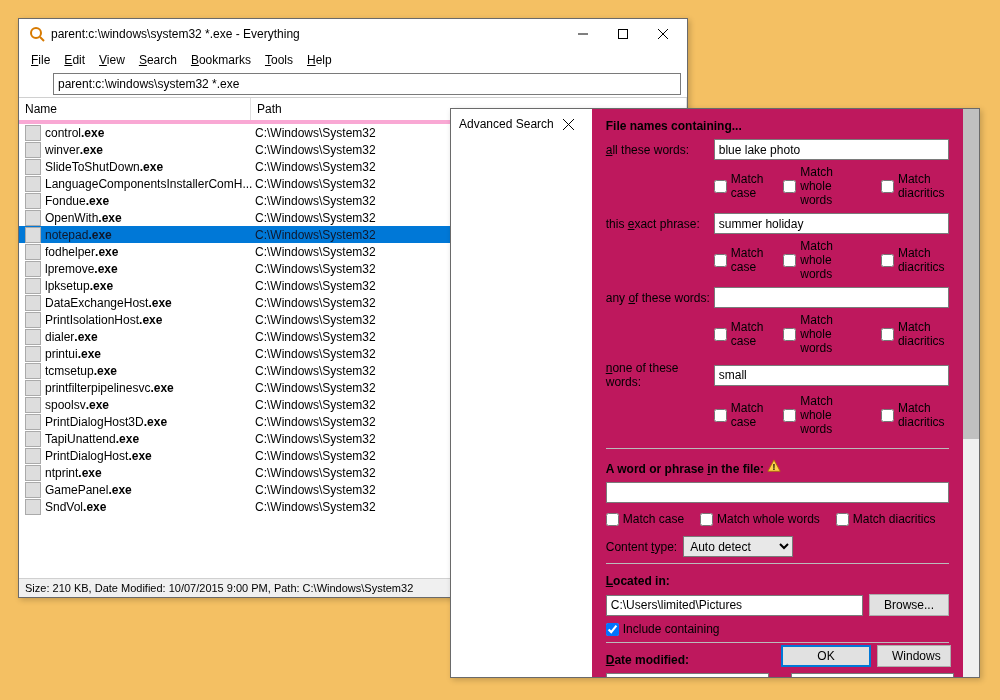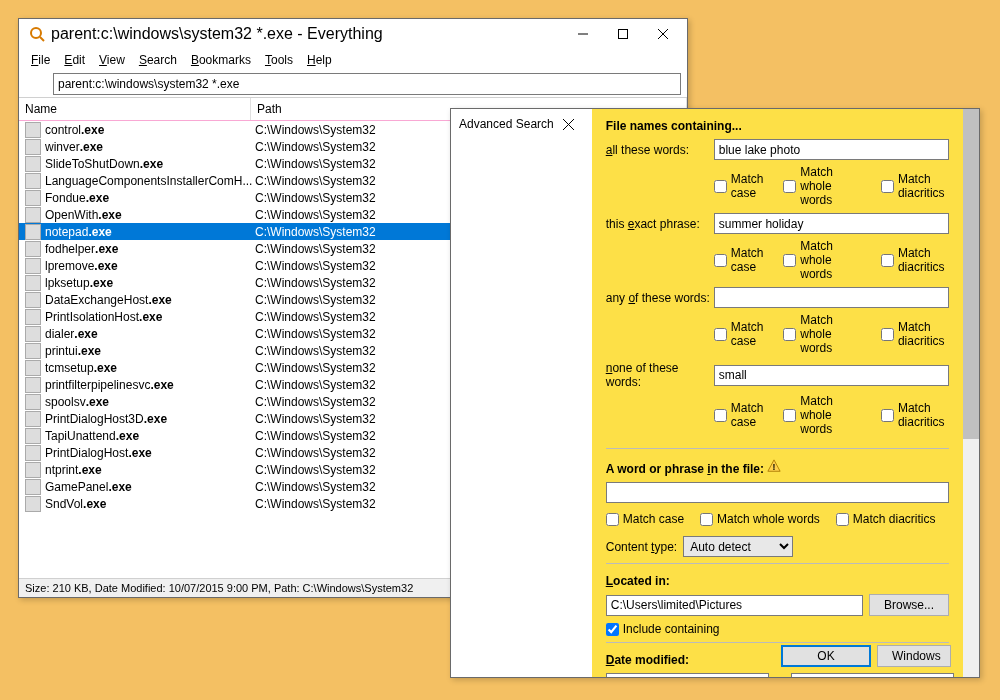--- a/index.html
+++ b/index.html
@@ -1,43 +1,43 @@
 <!DOCTYPE html>
 <html><head>
 <meta charset="utf-8">
 <style>
 * { box-sizing: border-box; margin: 0; padding: 0; }
 body { font-family: "Segoe UI", Tahoma, sans-serif; font-size: 12px; background: #f4c063; width: 1000px; height: 700px; overflow: hidden; position: relative; }
 .win { position: absolute; background: #fff; border: 1px solid #6a6a6a; box-shadow: 2px 2px 6px rgba(0,0,0,0.2); }
 .main-win { left: 18px; top: 18px; width: 670px; height: 580px; }
 .titlebar { display: flex; align-items: center; height: 30px; padding: 0 4px; background: #fff; }
 .title-icon { width: 16px; height: 16px; margin: 0 6px; }
-.title-text { flex: 1; font-size: 16px; }
+.title-text { flex: 1; font-size: 12px; }
 .title-btns { display: flex; }
 .title-btn { width: 40px; height: 28px; display: flex; align-items: center; justify-content: center; }
 .menubar { display: flex; padding: 2px 6px; gap: 2px; }
 .menubar span { padding: 2px 6px; }
 .menubar span u { text-decoration: underline; }
 .searchbar { margin: 2px 6px; padding-left: 28px; }
 .searchbar input { width: 100%; height: 22px; border: 1px solid #7a7a7a; padding: 0 4px; font-family: inherit; font-size: 12px; }
-.cols-header { display: flex; border-top: 1px solid #d0d0d0; border-bottom: 1px solid #f9a8d4; background: #fff; margin-top: 2px; }
+.cols-header { display: flex; border-top: 1px solid #d0d0d0; border-bottom: 4px solid #f9a8d4; background: #fff; margin-top: 2px; }
 .cols-header .col { padding: 4px 6px; border-right: 1px solid #e0e0e0; }
 .col-name { width: 232px; }
 .col-path { flex: 1; }
 .filelist { overflow: hidden; }
 .row { display: flex; align-items: center; height: 17px; padding: 0 6px; }
-.row.selected { background: #0078d7; color: #ffffff; }
+.row.selected { background: #0078d7; color: #0f172a; }
 .row .icon { width: 16px; height: 16px; margin-right: 4px; background: #ddd; border: 1px solid #aaa; flex-shrink: 0; }
 .row .name { width: 210px; white-space: nowrap; overflow: hidden; text-overflow: ellipsis; }
 .row .path { flex: 1; white-space: nowrap; }
 .statusbar { position: absolute; bottom: 0; left: 0; right: 0; border-top: 1px solid #d0d0d0; padding: 3px 6px; background: #f0f0f0; font-size: 11px; }
 .adv-win { left: 450px; top: 108px; width: 530px; height: 570px; display: flex; flex-direction: row; }
 .adv-title { display: flex; align-items: center; height: 30px; padding: 0 8px; background: #fff; }
 .adv-title .t { flex: 1; }
-.adv-body { flex: 1; padding: 10px 14px; overflow-y: auto; background: #fde047; position: relative; }
+.adv-body { flex: 1; padding: 10px 14px; overflow-y: auto; background: #be185d; position: relative; }
 .adv-body .scroll-track { position: absolute; right: 0; top: 0; width: 16px; height: 100%; background: #f0f0f0; }
 .adv-body .scroll-thumb { position: absolute; right: 0; top: 0; width: 16px; height: 330px; background: #c0c0c0; }
 .section-h { font-weight: bold; margin-bottom: 6px; }
 .section-h u { text-decoration: underline; }
 .field-row { display: flex; align-items: center; margin-bottom: 2px; }
 .field-label { width: 108px; }
 .field-label u { text-decoration: underline; }
 .field-input { flex: 1; height: 21px; border: 1px solid #7a7a7a; padding: 0 4px; font-family: inherit; font-size: 12px; background: #fff; }
 .check-row { display: flex; gap: 16px; padding: 3px 0 6px 108px; }
 .check-row.noindent { padding-left: 0; }

